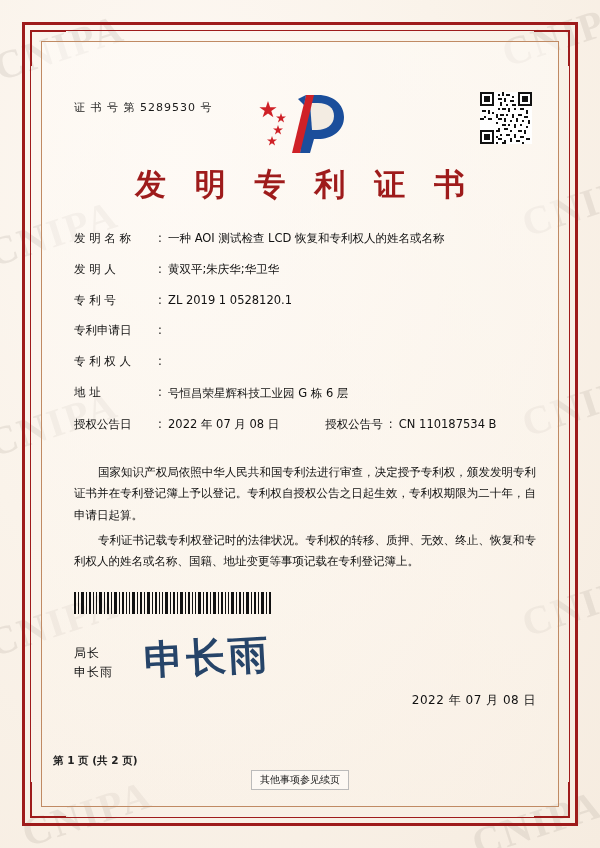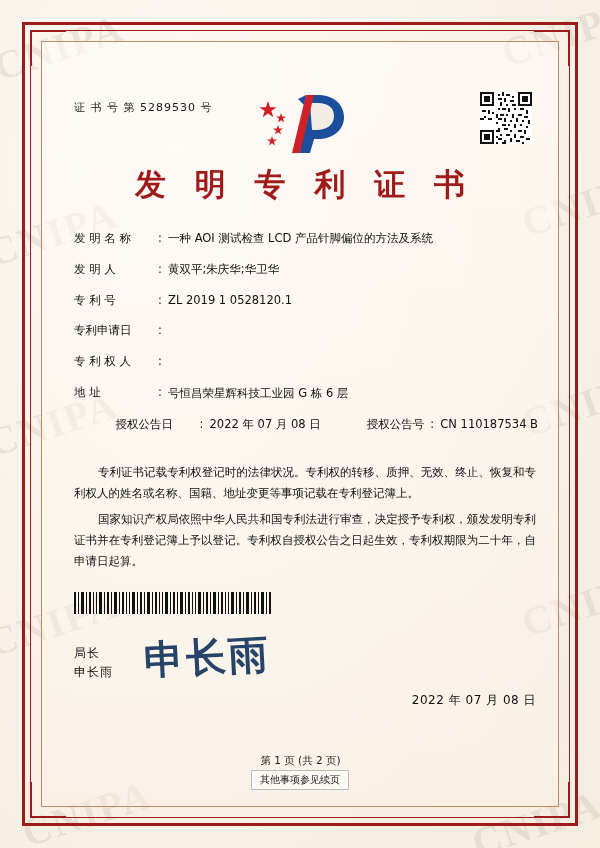--- a/index.html
+++ b/index.html
@@ -139,21 +139,21 @@
     white-space: nowrap;
   }
   .fcolon { width: 10px; flex: 0 0 10px; text-align: left; }
   .fval {
     flex: 1;
     font-size: 11.5px;
     color: #111;
   }
   .fval.addr { line-height: 1.65; }
   .frow.two {
-    justify-content: flex-end;
+    justify-content: flex-start;
   }
   .sub-label {
     white-space: nowrap;
     margin-left: 46px;
     margin-right: 6px;
   }
 
   .para {
     position: absolute;
     left: 22px;
@@ -206,23 +206,24 @@
     top: 640px;
     font-size: 12px;
     color: #111;
     letter-spacing: .5px;
   }
 
   .pagenum {
     position: absolute;
     left: 1px; right: 0;
     bottom: 28px;
-    text-align: center;
+    text-align: left;
     font-size: 10.5px;
     color: #222;
+    font-weight: bold;
   }
 
   .footer-note {
     position: absolute;
     left: 0; right: 0;
     bottom: 6px;
     text-align: center;
     font-size: 10px;
     color: #222;
   }
@@ -354,21 +355,21 @@
       </svg>
     </div>
 
     <div class="title">发 明 专 利 证 书</div>
 
     <div class="fields">
 
       <div class="frow">
         <div class="flabel">发 明 名 称</div>
         <div class="fcolon">:</div>
-        <div class="fval">一种 AOI 测试检查 LCD 产品针脚偏位的方法及系统</div>
+        <div class="fval">一种 AOI 测试检查 LCD 恢复和专利权人的姓名或名称</div>
       </div>
 
       <div class="frow">
         <div class="flabel">发 明 人</div>
         <div class="fcolon">:</div>
         <div class="fval">黄双平;朱庆华;华卫华</div>
       </div>
 
       <div class="frow">
         <div class="flabel">专 利 号</div>
@@ -399,22 +400,22 @@
         <div class="fcolon">:</div>
         <div>2022 年 07 月 08 日</div>
         <div class="sub-label">授权公告号</div>
         <div class="fcolon">:</div>
         <div>CN 110187534 B</div>
       </div>
 
     </div>
 
     <div class="para">
+      <p>国家知识产权局依照中华人民共和国专利法进行审查，决定授予专利权，颁发发明专利证书并在专利登记簿上予以登记。专利权自授权公告之日起生效，专利权期限为二十年，自申请日起算。</p>
       <p>专利证书记载专利权登记时的法律状况。专利权的转移、质押、无效、终止、恢复和专利权人的姓名或名称、国籍、地址变更等事项记载在专利登记簿上。</p>
-      <p>国家知识产权局依照中华人民共和国专利法进行审查，决定授予专利权，颁发发明专利证书并在专利登记簿上予以登记。专利权自授权公告之日起生效，专利权期限为二十年，自申请日起算。</p>
     </div>
 
     <div class="barcode">
       <svg width="200" height="22" viewBox="0 0 200 22" shape-rendering="crispEdges">
         <rect width="200" height="22" fill="transparent"></rect>
         <g fill="#111">
           <rect x="0" y="0" width="2" height="22"></rect>
             <rect x="4" y="0" width="1" height="22"></rect>
           <rect x="7" y="0" width="3" height="22"></rect>
             <rect x="12" y="0" width="1" height="22"></rect>

